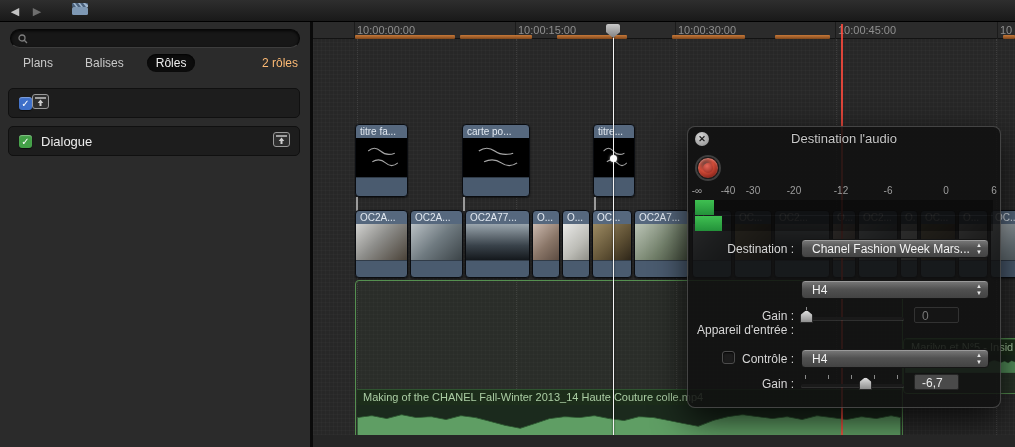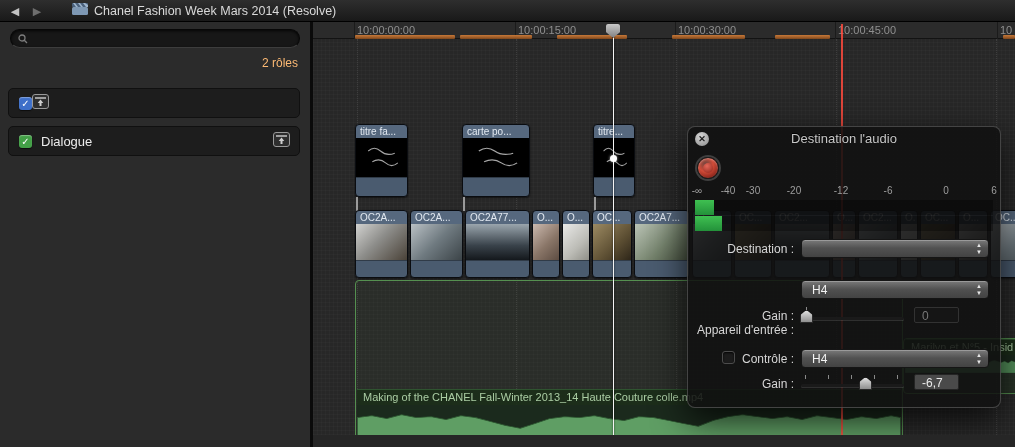--- a/index.html
+++ b/index.html
@@ -118,33 +118,37 @@
   <div class="titlebar">
     <span class="navbtn navback">◀</span>
     <span class="navbtn navfwd">▶</span>
     <span class="clapper">
       <svg width="16" height="13" viewBox="0 0 16 13">
         <rect x="0" y="4" width="16" height="8" rx="1.5" fill="#7e98b4"></rect>
         <rect x="0" y="0" width="16" height="4" rx="1" fill="#49607c"></rect>
         <path d="M1 0 L4 4 L6 4 L3 0 Z M6 0 L9 4 L11 4 L8 0 Z M11 0 L14 4 L16 4 L16 2 L13 0 Z" fill="#9db4cc"></path>
       </svg>
     </span>
-    <span class="tbtitle">Chanel Fashion Week Mars 2014 (Resolve)</span>
   </div>
 
   <div class="sidebar">
     <div class="search">
       <span class="mag">
         <svg width="10" height="10" viewBox="0 0 10 10">
             <circle cx="4" cy="4" r="3" fill="none" stroke="#7d7d7d" stroke-width="1.3"></circle>
             <line x1="6.3" y1="6.3" x2="9" y2="9" stroke="#7d7d7d" stroke-width="1.3"></line>
           </svg>
       </span>
       <input placeholder="" style="">
     </div>
+    <div class="tabsrow" id="tabs">
+        <div class="tab">Plans</div>
+        <div class="tab">Balises</div>
+        <div class="tab active">Rôles</div>
+      </div>
     <div class="rolecount">2 rôles</div>
     <div id="roles">
         <div class="rolerow" style="top: 66px;">
           <div class="cbx" style="background: rgb(62, 111, 201);">✓</div>
           <div class="exporticon"><svg width="17" height="15" viewBox="0 0 17 15">
               <rect x="0.5" y="0.5" width="16" height="14" rx="2.5" fill="#2e2e2e" stroke="#9a9a9a"></rect>
               <line x1="3" y1="4" x2="14" y2="4" stroke="#cfcfcf" stroke-width="1.4"></line>
               <path d="M8.5 5.5 L11.3 9 L9.5 9 L9.5 12 L7.5 12 L7.5 9 L5.7 9 Z" fill="#cfcfcf"></path>
             </svg></div>
         </div>
@@ -333,20 +337,21 @@
         </div>
       <div class="mbar" style="top:73px;">
           <div class="mfill" id="mf1" style="width: 19px;"></div>
         </div>
       <div class="mbar" style="top:89px;">
           <div class="mfill" id="mf2" style="width: 27px;"></div>
         </div>
 
       <div class="frow-label" style="top:115px;">Destination :</div>
       <div class="popup" style="top:112px;">
+        <span>Chanel Fashion Week Mars...</span>
         <span class="arrows">▲<br>▼</span>
       </div>
 
       <div class="frow-label" style="top:156px;margin-top:40px;">Appareil d'entrée :</div>
       <div class="popup" style="top:153px;">
         <span>H4</span>
         <span class="arrows">▲<br>▼</span>
       </div>
 
       <div class="frow-label" style="top:182px;">Gain :</div>

